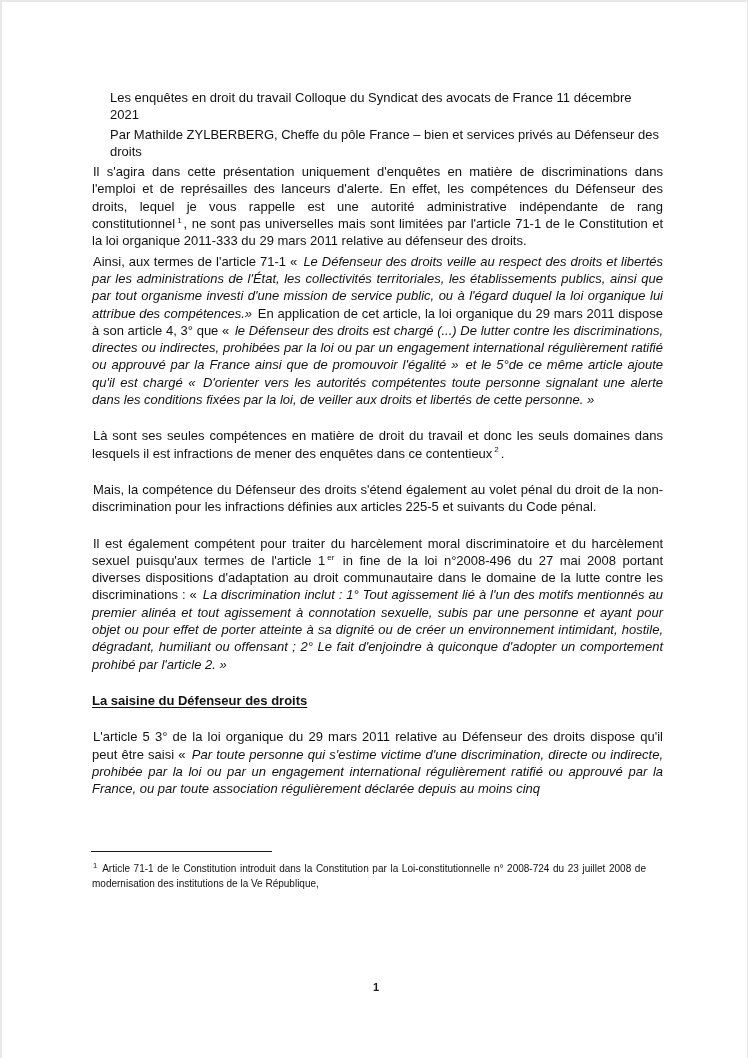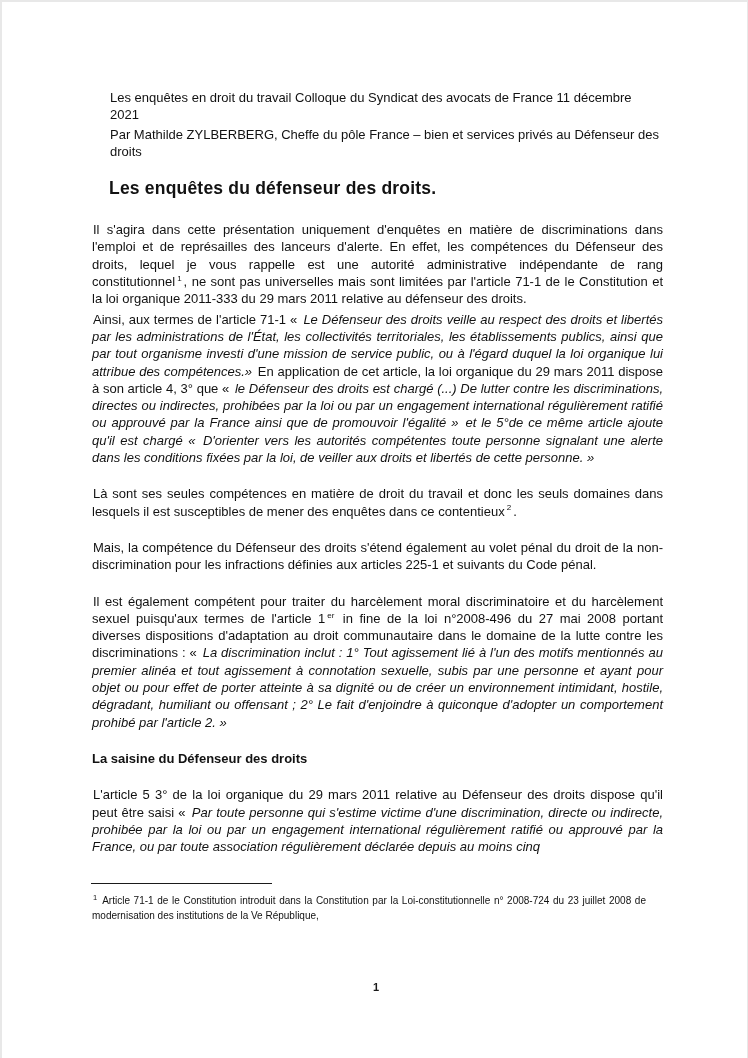--- a/index.html
+++ b/index.html
@@ -51,32 +51,32 @@
   .sup {
     vertical-align: super;
     font-size: 0.62em;
     line-height: 0;
   }
 
   .section-heading {
     font-size: 13px;
     line-height: 17.3px;
     font-weight: 700;
+    text-decoration: underline;
     text-underline-offset: 2px;
     margin: 0 0 17px 0;
   }
 
   .footnotes {
     position: absolute;
     left: 88px;
     top: 848px;
     width: 558px;
     font-size: 10px;
     line-height: 14.5px;
-    margin-top: 32px;
   }
   .fn-rule {
     width: 181px;
     border-top: 1.5px solid #1a1a1a;
     margin-bottom: 7px;
   }
   .footnote {
     text-align: justify;
     margin: 0 0 15px 0;
   }
@@ -103,26 +103,25 @@
 
 <div class="page">
 
   <div class="content">
 
     <div class="doc-header">
       <p>Les enquêtes en droit du travail Colloque du Syndicat des avocats de France 11 décembre 2021</p>
       <p>Par Mathilde ZYLBERBERG, Cheffe du pôle France – bien et services privés au Défenseur des droits</p>
     </div>
 
-    <h1 class="doc-title">Les enquêtes du défenseur des droits.</h1>
 
     <p class="para tight"><span>Il s'agira dans cette présentation uniquement d'enquêtes en matière de discriminations dans l'emploi et de représailles des lanceurs d'alerte. En effet, les compétences du Défenseur des droits, lequel je vous rappelle est une autorité administrative indépendante de rang constitutionnel</span><span class="sup">1</span><span>, ne sont pas universelles mais sont limitées par l'article 71-1 de le Constitution et la loi organique 2011-333 du 29 mars 2011 relative au défenseur des droits.</span></p>
     <p class="para"><span>Ainsi, aux termes de l'article 71-1  « </span><span class="it">Le Défenseur des droits veille au respect des droits et libertés par les administrations de l'État, les collectivités territoriales, les établissements publics, ainsi que par tout organisme investi d'une mission de service public, ou à l'égard duquel la loi organique lui attribue des compétences.»</span><span> En application de cet article, la loi organique du 29 mars 2011 dispose à son article 4, 3° que « </span><span class="it">le Défenseur des droits est chargé (...) De lutter contre les discriminations, directes ou indirectes, prohibées par la loi ou par un engagement international régulièrement ratifié ou approuvé par la France ainsi que de promouvoir l'égalité »</span><span class="it"> et le 5°de ce même article ajoute qu'il est  chargé  « </span><span class="it">D'orienter vers les autorités compétentes toute personne signalant une alerte dans les conditions fixées par la loi, de veiller aux droits et libertés de cette personne. »</span></p>
-    <p class="para"><span>Là sont ses seules compétences en matière de droit du travail et donc les seuls domaines dans lesquels il est susceptibles de mener des enquêtes dans ce contentieux</span><span class="sup">2</span><span>.</span></p>
-    <p class="para"><span>Mais, la compétence du Défenseur des droits s'étend également au volet pénal du droit de la non-discrimination pour les infractions définies aux articles 225-1 et suivants du Code pénal.</span></p>
+    <p class="para"><span>Là sont ses seules compétences en matière de droit du travail et donc les seuls domaines dans lesquels il est infractions de mener des enquêtes dans ce contentieux</span><span class="sup">2</span><span>.</span></p>
+    <p class="para"><span>Mais, la compétence du Défenseur des droits s'étend également au volet pénal du droit de la non-discrimination pour les infractions définies aux articles 225-5 et suivants du Code pénal.</span></p>
     <p class="para"><span>Il est également compétent pour traiter du harcèlement moral discriminatoire et du harcèlement sexuel puisqu'aux termes de l'article 1</span><span class="sup">er</span><span> in fine de la loi  n°2008-496 du 27 mai 2008 portant diverses dispositions d'adaptation au droit communautaire dans le domaine de la lutte contre les discriminations : « </span><span class="it">La discrimination inclut : 1° Tout agissement lié à l'un des motifs mentionnés au premier alinéa et tout agissement à connotation sexuelle, subis par une personne et ayant pour objet ou pour effet de porter atteinte à sa dignité ou de créer un environnement intimidant, hostile, dégradant, humiliant ou offensant ; 2° Le fait d'enjoindre à quiconque d'adopter un comportement prohibé par l'article 2. »</span></p>
 
     <h2 class="section-heading">La saisine du Défenseur des droits</h2>
 
     <p class="para"><span>L'article 5 3° de la loi organique du 29 mars 2011 relative au Défenseur des droits dispose qu'il peut être saisi « </span><span class="it">Par toute personne qui s'estime victime d'une discrimination, directe ou indirecte, prohibée par la loi ou par un engagement international régulièrement ratifié ou approuvé par la France, ou par toute association régulièrement déclarée depuis au moins cinq</span></p>
 
   </div>
 
   <div class="footnotes">
     <div class="fn-rule"></div>

